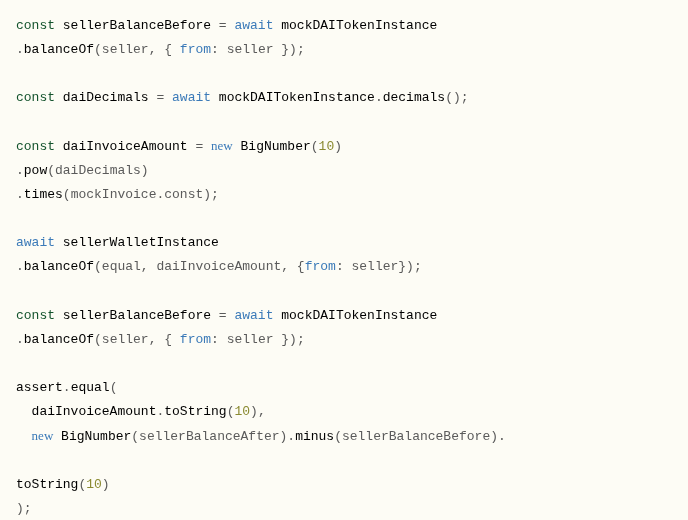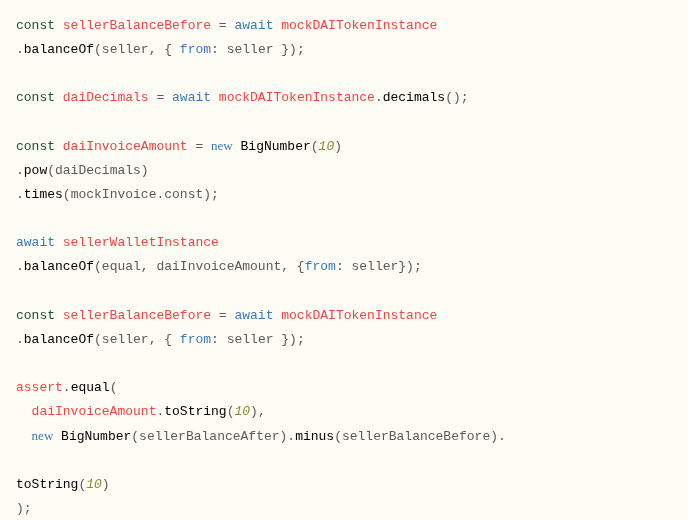--- a/index.html
+++ b/index.html
@@ -19,22 +19,22 @@
       overflow: hidden;
     }
     .code-block {
       white-space: pre;
     }
     .kw-const { color: #14532d; }
     .kw-await { color: #3b7ab8; }
     .kw-new { color: #3b7ab8; font-family: Liberation Serif, serif; }
     .kw-from { color: #3b7ab8; }
     .fn { color: #000000; }
-    .num { color: #8a8a30; font-style: italic; }
-    .plain { color: #ef4444; }
+    .num { color: #8a8a30; }
+    .plain { color: #000000; }
     .punct { color: #5a5a5a; }
   </style>
 </head>
 <body>
 
 <div class="code-block" id="code-container"><span class="kw-const">const</span><span class="plain"> sellerBalanceBefore </span><span class="punct">= </span><span class="kw-await">await</span><span class="plain"> mockDAITokenInstance</span>
 <span class="punct">.</span><span class="fn">balanceOf</span><span class="punct">(seller, { </span><span class="kw-from">from</span><span class="punct">: seller });</span>
 
 <span class="kw-const">const</span><span class="plain"> daiDecimals </span><span class="punct">= </span><span class="kw-await">await</span><span class="plain"> mockDAITokenInstance</span><span class="punct">.</span><span class="fn">decimals</span><span class="punct">();</span>
 

